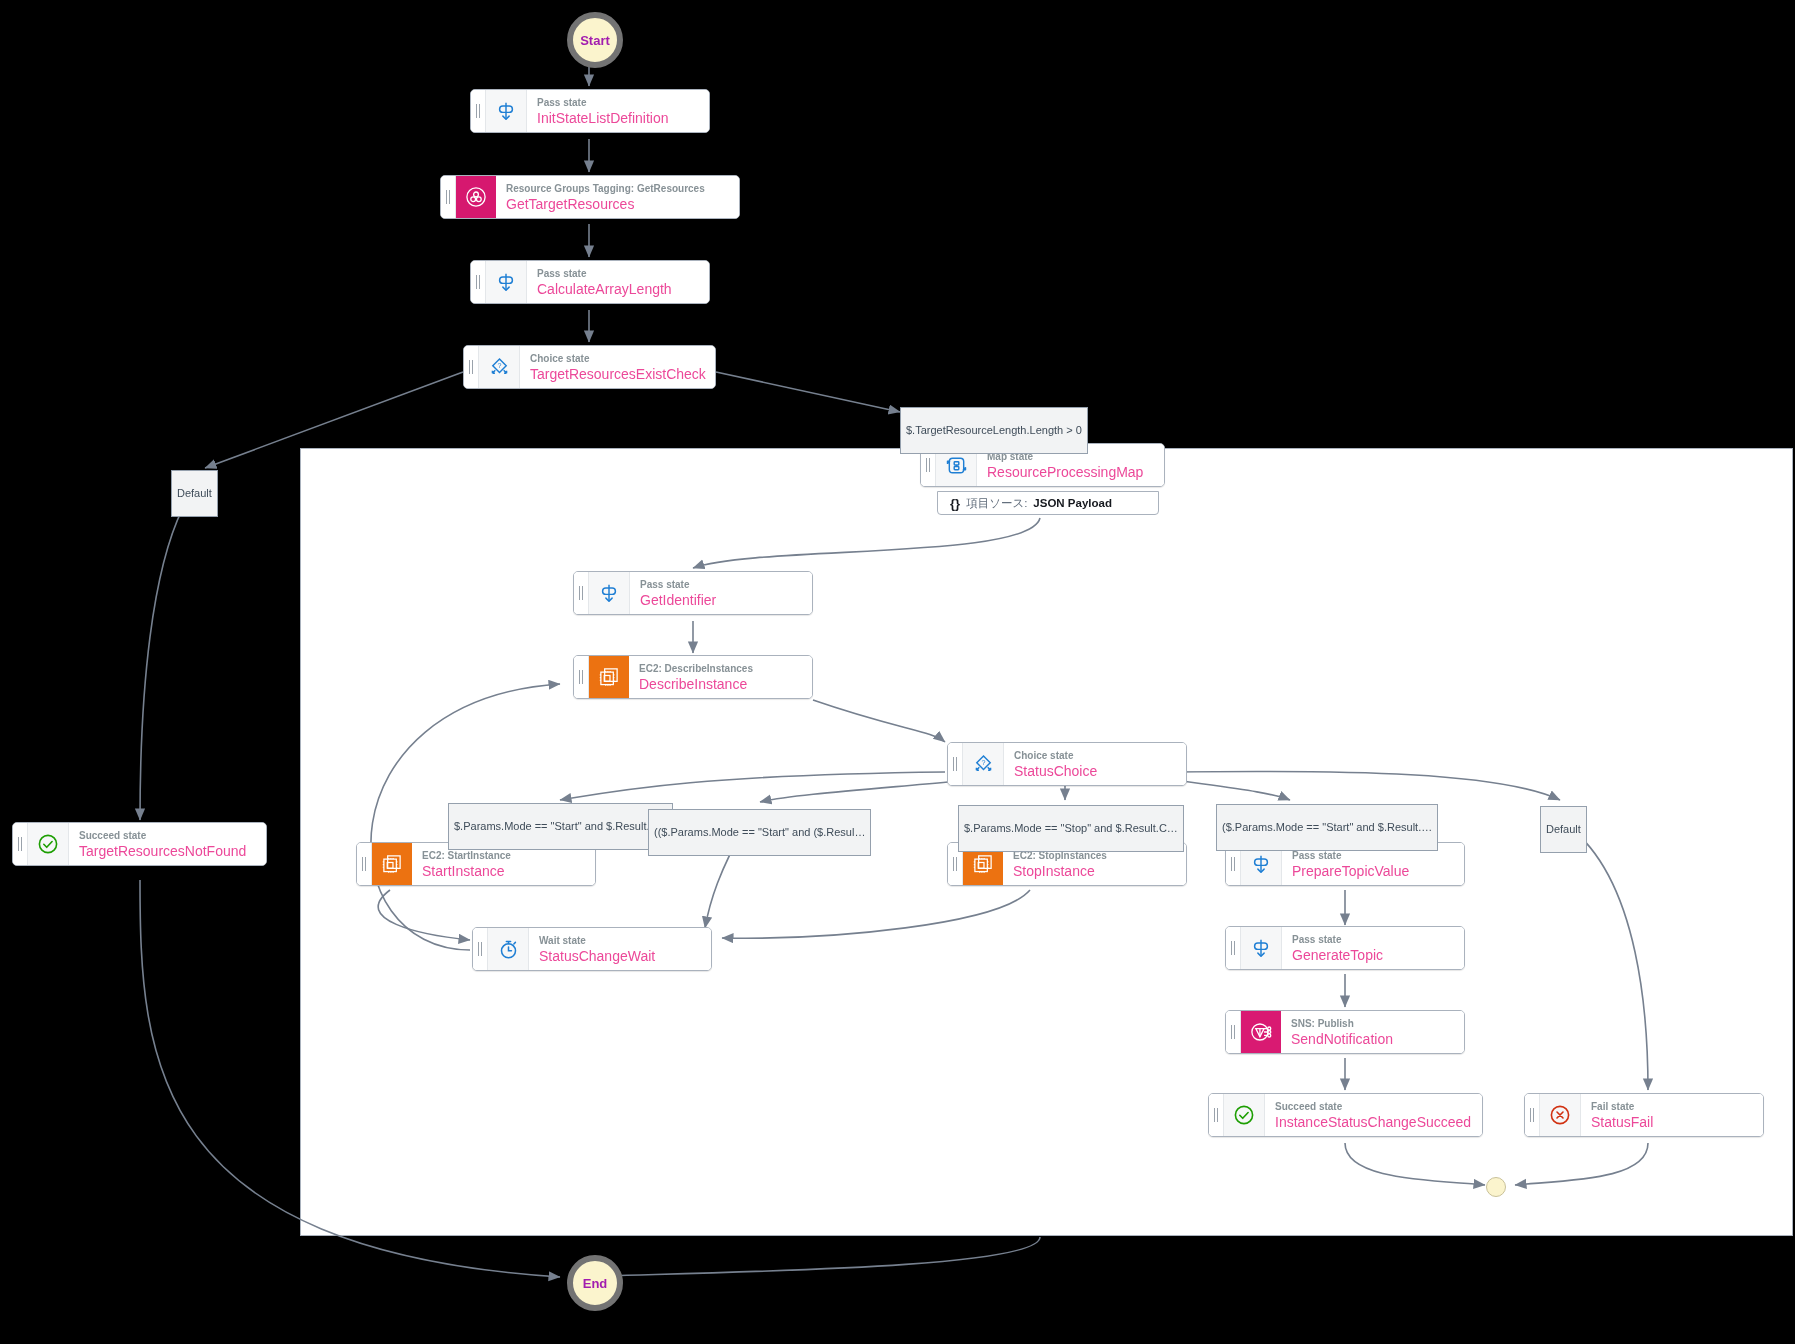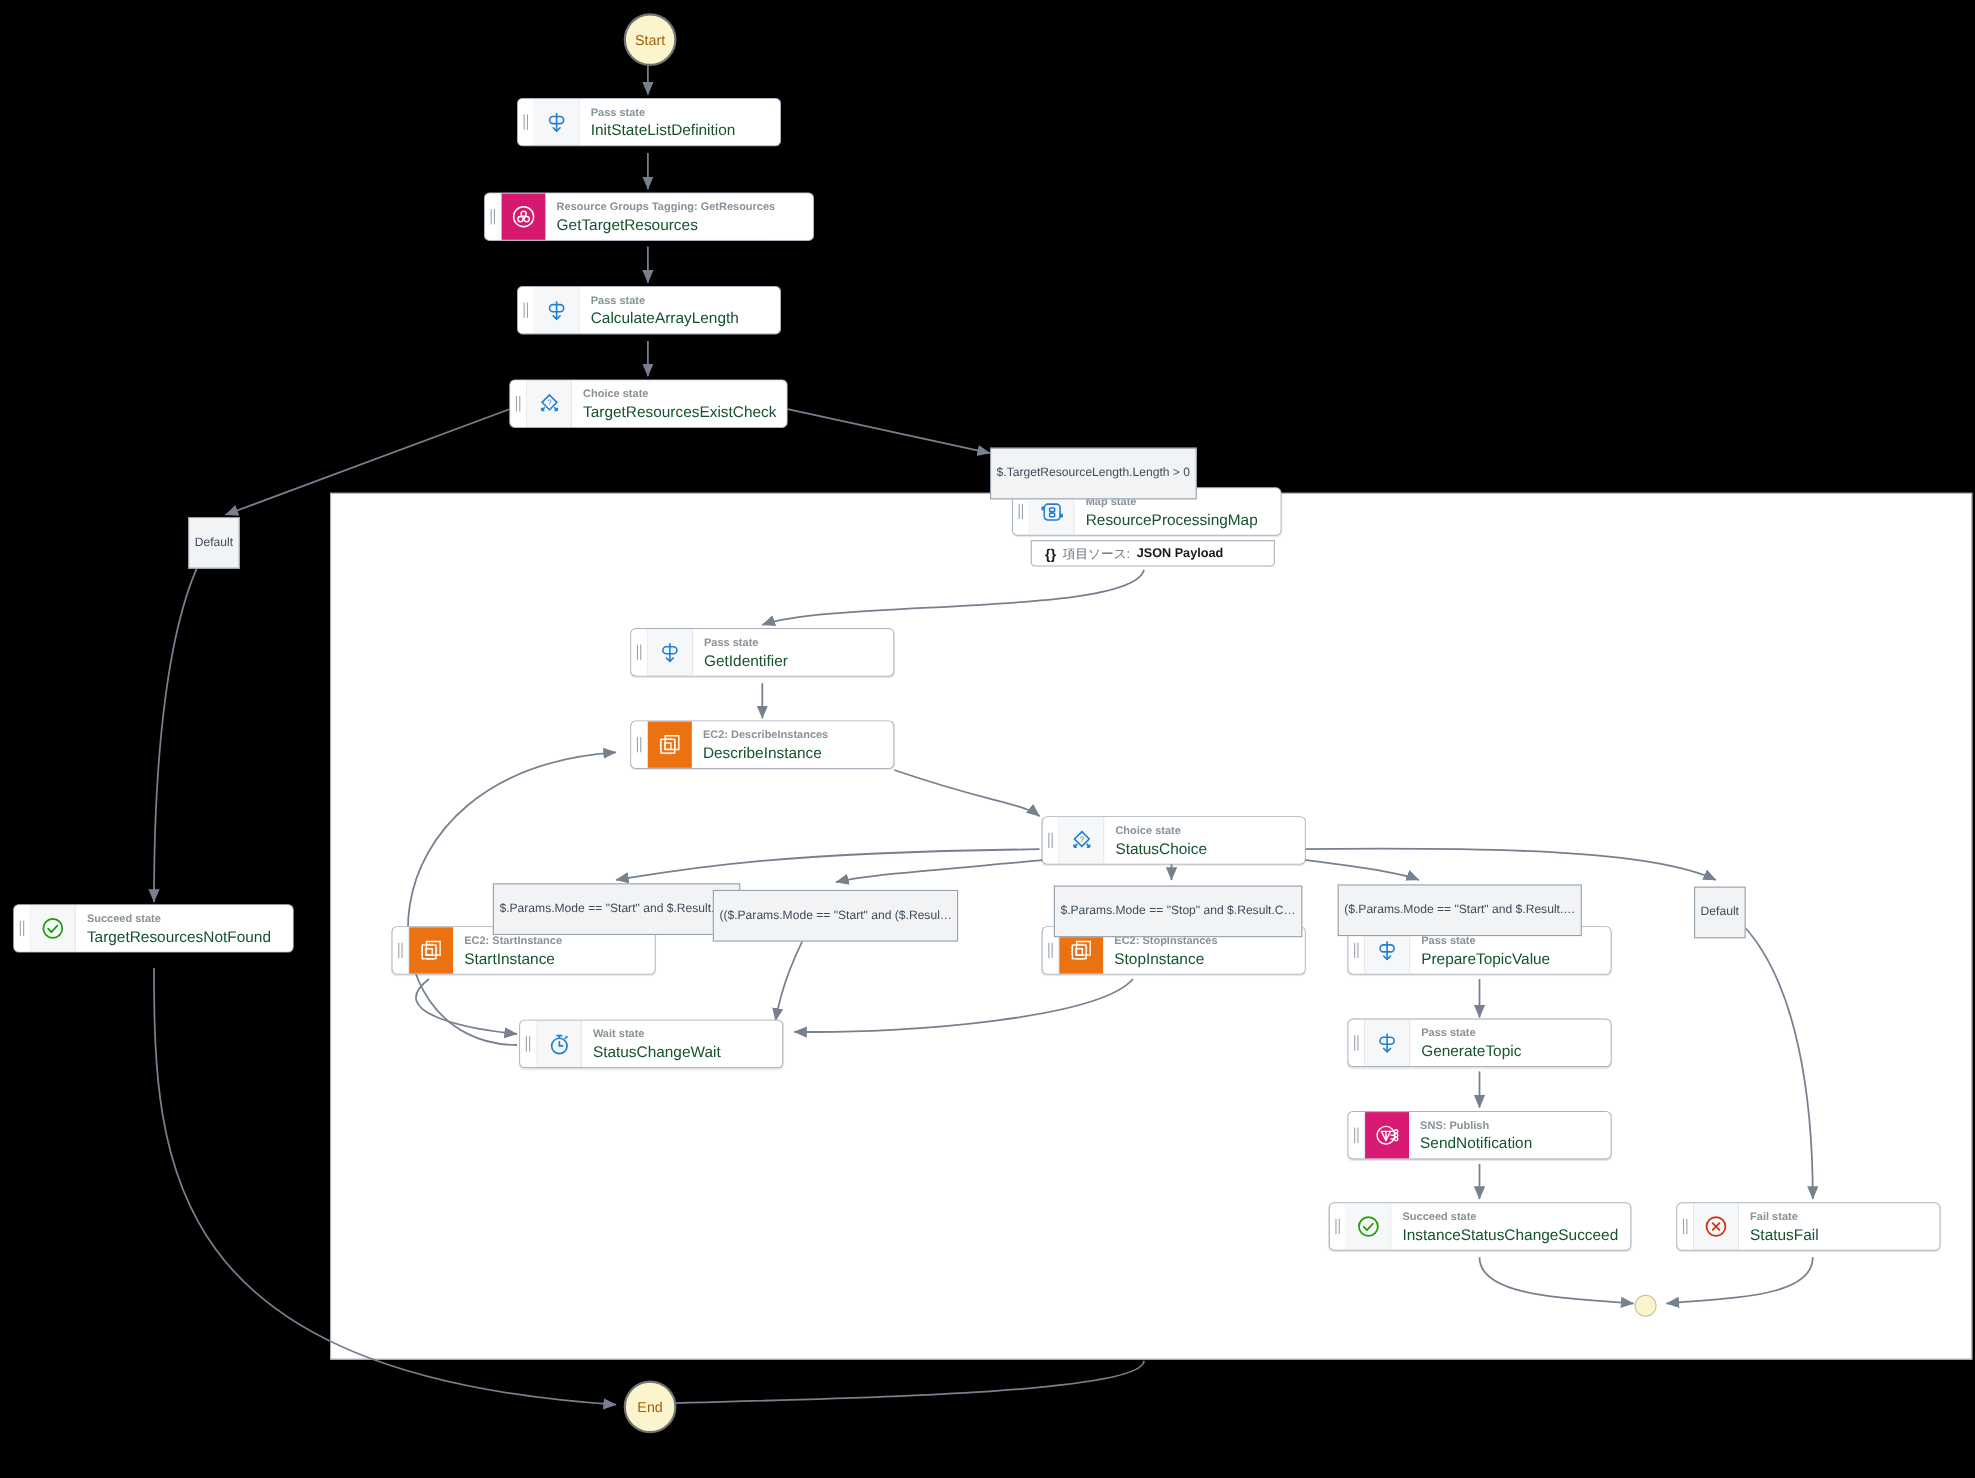--- a/index.html
+++ b/index.html
@@ -9,23 +9,23 @@
   }
   #map-container{
     position:absolute;left:300px;top:448px;width:1493px;height:788px;
     background:#ffffff;border:1px solid #aab2bd;box-sizing:border-box;
   }
   svg.edges{position:absolute;left:0;top:0;width:1795px;height:1344px;pointer-events:none;}
 
   
   .terminal{
     position:absolute;width:44px;height:44px;border-radius:50%;
-    background:#fbf4cd;border:2px solid #737373;
+    background:#fbf4cd;border:6px solid #737373;
     display:flex;align-items:center;justify-content:center;
-    font-size:13px;color:#a16207;z-index:6;
+    font-size:13px;color:#a21caf;z-index:6;font-weight:bold;
   }
   .junction{
     position:absolute;width:18px;height:18px;border-radius:50%;
     background:#fbf4cd;border:1px solid #c9c199;z-index:6;
   }
 
   
   .state{
     position:absolute;display:flex;align-items:stretch;z-index:5;
     background:#fff;border:1px solid #aab2bd;border-radius:5px;
@@ -43,21 +43,21 @@
   }
   .iconcell.orange{background:#ec7211;border-right:none;}
   .iconcell.pink{background:#d6186f;border-right:none;}
   .iconcell.pink2{background:#d91a72;border-right:none;}
   .labels{
     flex:1 1 auto;display:flex;flex-direction:column;justify-content:center;
     padding:0 10px 0 10px;background:#fff;border-radius:0 4px 4px 0;
     overflow:hidden;white-space:nowrap;
   }
   .ltype{font-size:10px;color:#879196;line-height:14px;font-weight:bold;}
-  .lname{font-size:14px;color:#14532d;line-height:17px;}
+  .lname{font-size:14px;color:#ec4899;line-height:17px;}
 
   
   .itemsource{
     position:absolute;height:24px;background:#fff;border:1px solid #aab2bd;
     border-radius:0 0 4px 4px;display:flex;align-items:center;gap:6px;
     padding:0 12px;z-index:4;font-size:11.5px;color:#5f6b7a;box-sizing:border-box;
   }
   .itemsource .brace{font-weight:bold;color:#16191f;font-size:13px;}
   .itemsource b{color:#16191f;font-weight:bold;}
 

